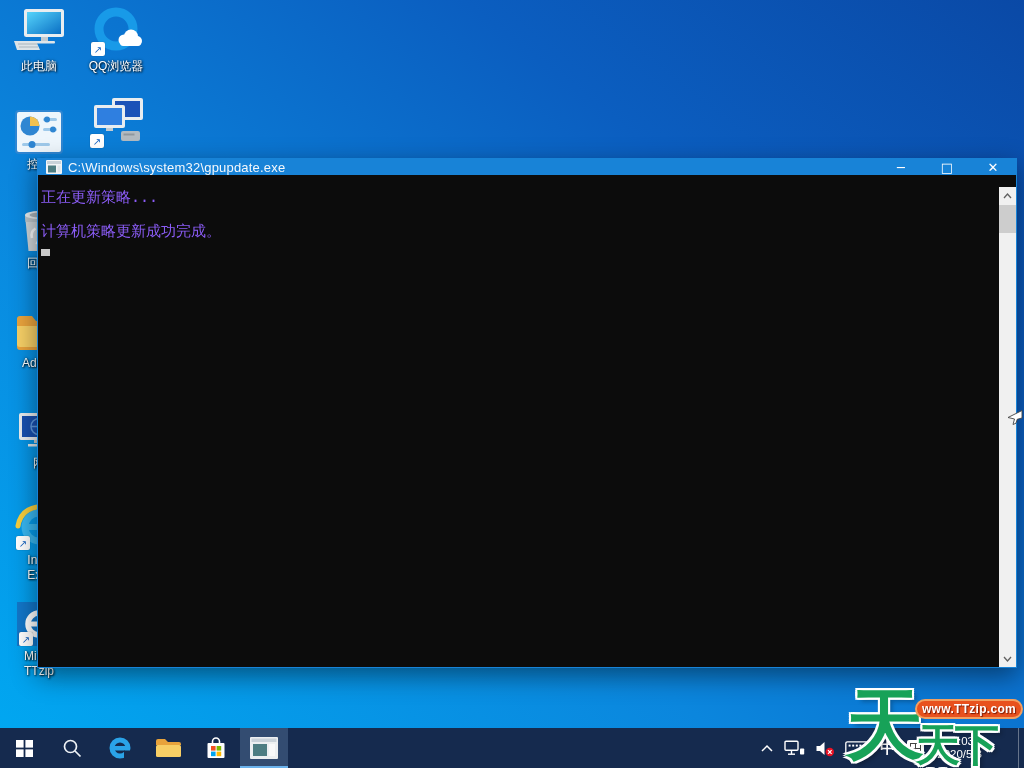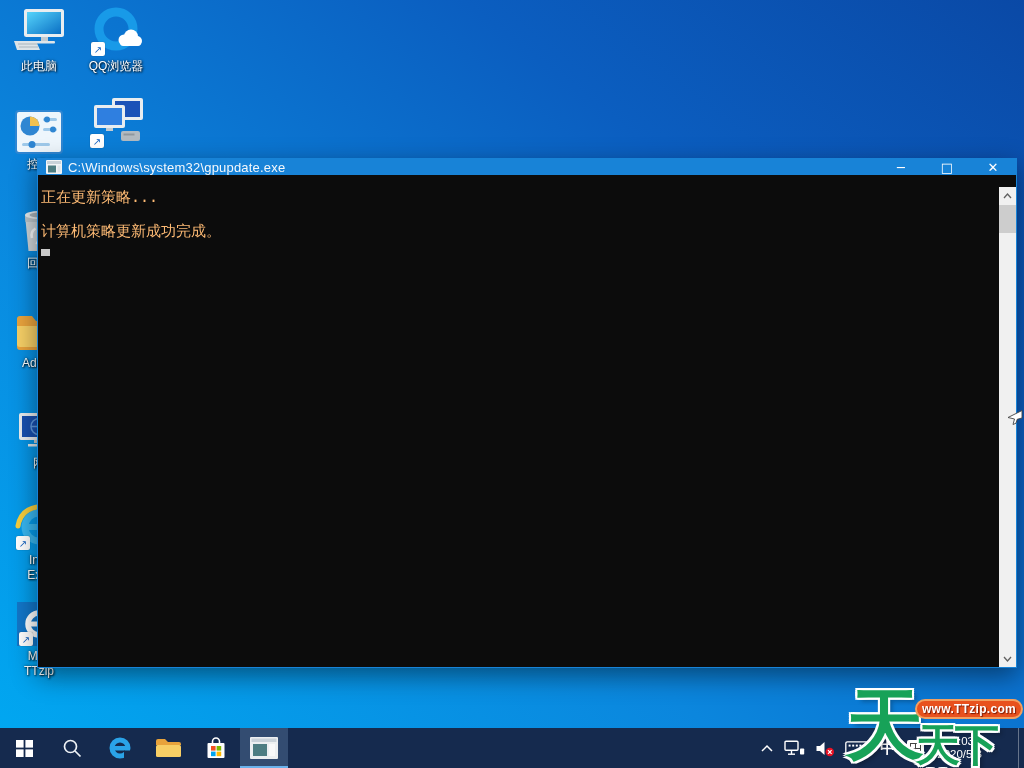--- a/index.html
+++ b/index.html
@@ -4,38 +4,38 @@
 <style>
   * { margin:0; padding:0; box-sizing:border-box; }
   html,body { width:1024px; height:768px; overflow:hidden; }
   body { font-family:"Liberation Sans", sans-serif; }
   .screen { position:relative; width:1024px; height:768px; overflow:hidden;
             background:linear-gradient(38deg, #00a9f2 0%, #0b86dd 38%, #0b5ec0 72%, #0a49a6 100%); }
 
   
   .dicon { position:absolute; width:76px; display:flex; flex-direction:column; align-items:center; z-index:1; cursor:default; }
   .dicon .ic { height:50px; display:flex; align-items:flex-end; justify-content:center; position:relative; }
-  .dicon .lbl { margin-top:3px; font-size:12px; line-height:15px; color:#fff; text-align:center;
+  .dicon .lbl { margin-top:3px; font-size:12px; line-height:15px; color:#fff; 
                 text-shadow:1px 1px 2px rgba(0,0,0,.9), 0 0 3px rgba(0,0,0,.6); }
   .badge { position:absolute; left:2px; bottom:0; width:14px; height:14px; background:#fff; border-radius:2px;
            display:flex; align-items:center; justify-content:center; font-size:10px; color:#1060c0;
            box-shadow:0 0 1px rgba(0,0,0,.5); }
 
   
   .win { position:absolute; left:37px; top:158px; width:980px; height:510px; z-index:5;
          background:#0c0c0c; border:1px solid #1883d7; box-shadow:0 8px 24px rgba(0,0,0,.45); }
   .titlebar { position:absolute; left:0; top:0; right:0; height:16px; background:#1883d7;
               display:flex; align-items:center; color:#f4f8fc; }
   .ticon { margin:0 6px 0 8px; display:flex; }
   .ttext { font-size:13px; letter-spacing:.2px; flex:1; white-space:nowrap; overflow:hidden; }
   .wbtns { display:flex; height:28px; }
   .wbtn { width:46px; height:28px; display:flex; align-items:center; justify-content:center;
           color:#fff; font-size:13px; font-family:"DejaVu Sans", sans-serif; }
   .cbody { position:absolute; left:0; top:28px; right:17px; bottom:0; padding:2px 0 0 3px;
-           font-family:"DejaVu Sans Mono", monospace; font-size:15px; line-height:17px; color:#fdba74; overflow:hidden; }
+           font-family:"DejaVu Sans Mono", monospace; font-size:15px; line-height:17px; color:#8b5cf6; overflow:hidden; }
   .cline { white-space:pre; height:17px; }
   .ccursor { display:inline-block; width:9px; height:7px; background:#c9c9c9; margin-top:9px; }
   .sbar { position:absolute; right:0; top:28px; width:17px; bottom:0; background:#f0f0f0; }
   .sb-arrow { position:absolute; left:0; width:17px; height:17px; display:flex; align-items:center; justify-content:center; }
   .sb-up { top:0; } .sb-down { bottom:0; }
   .sb-thumb { position:absolute; left:0; top:18px; width:17px; height:28px; background:#cdcdcd; }
 
   
   .taskbar { position:absolute; left:0; bottom:0; width:1024px; height:40px; background:#152a4e; z-index:10;
              display:flex; align-items:stretch; }

